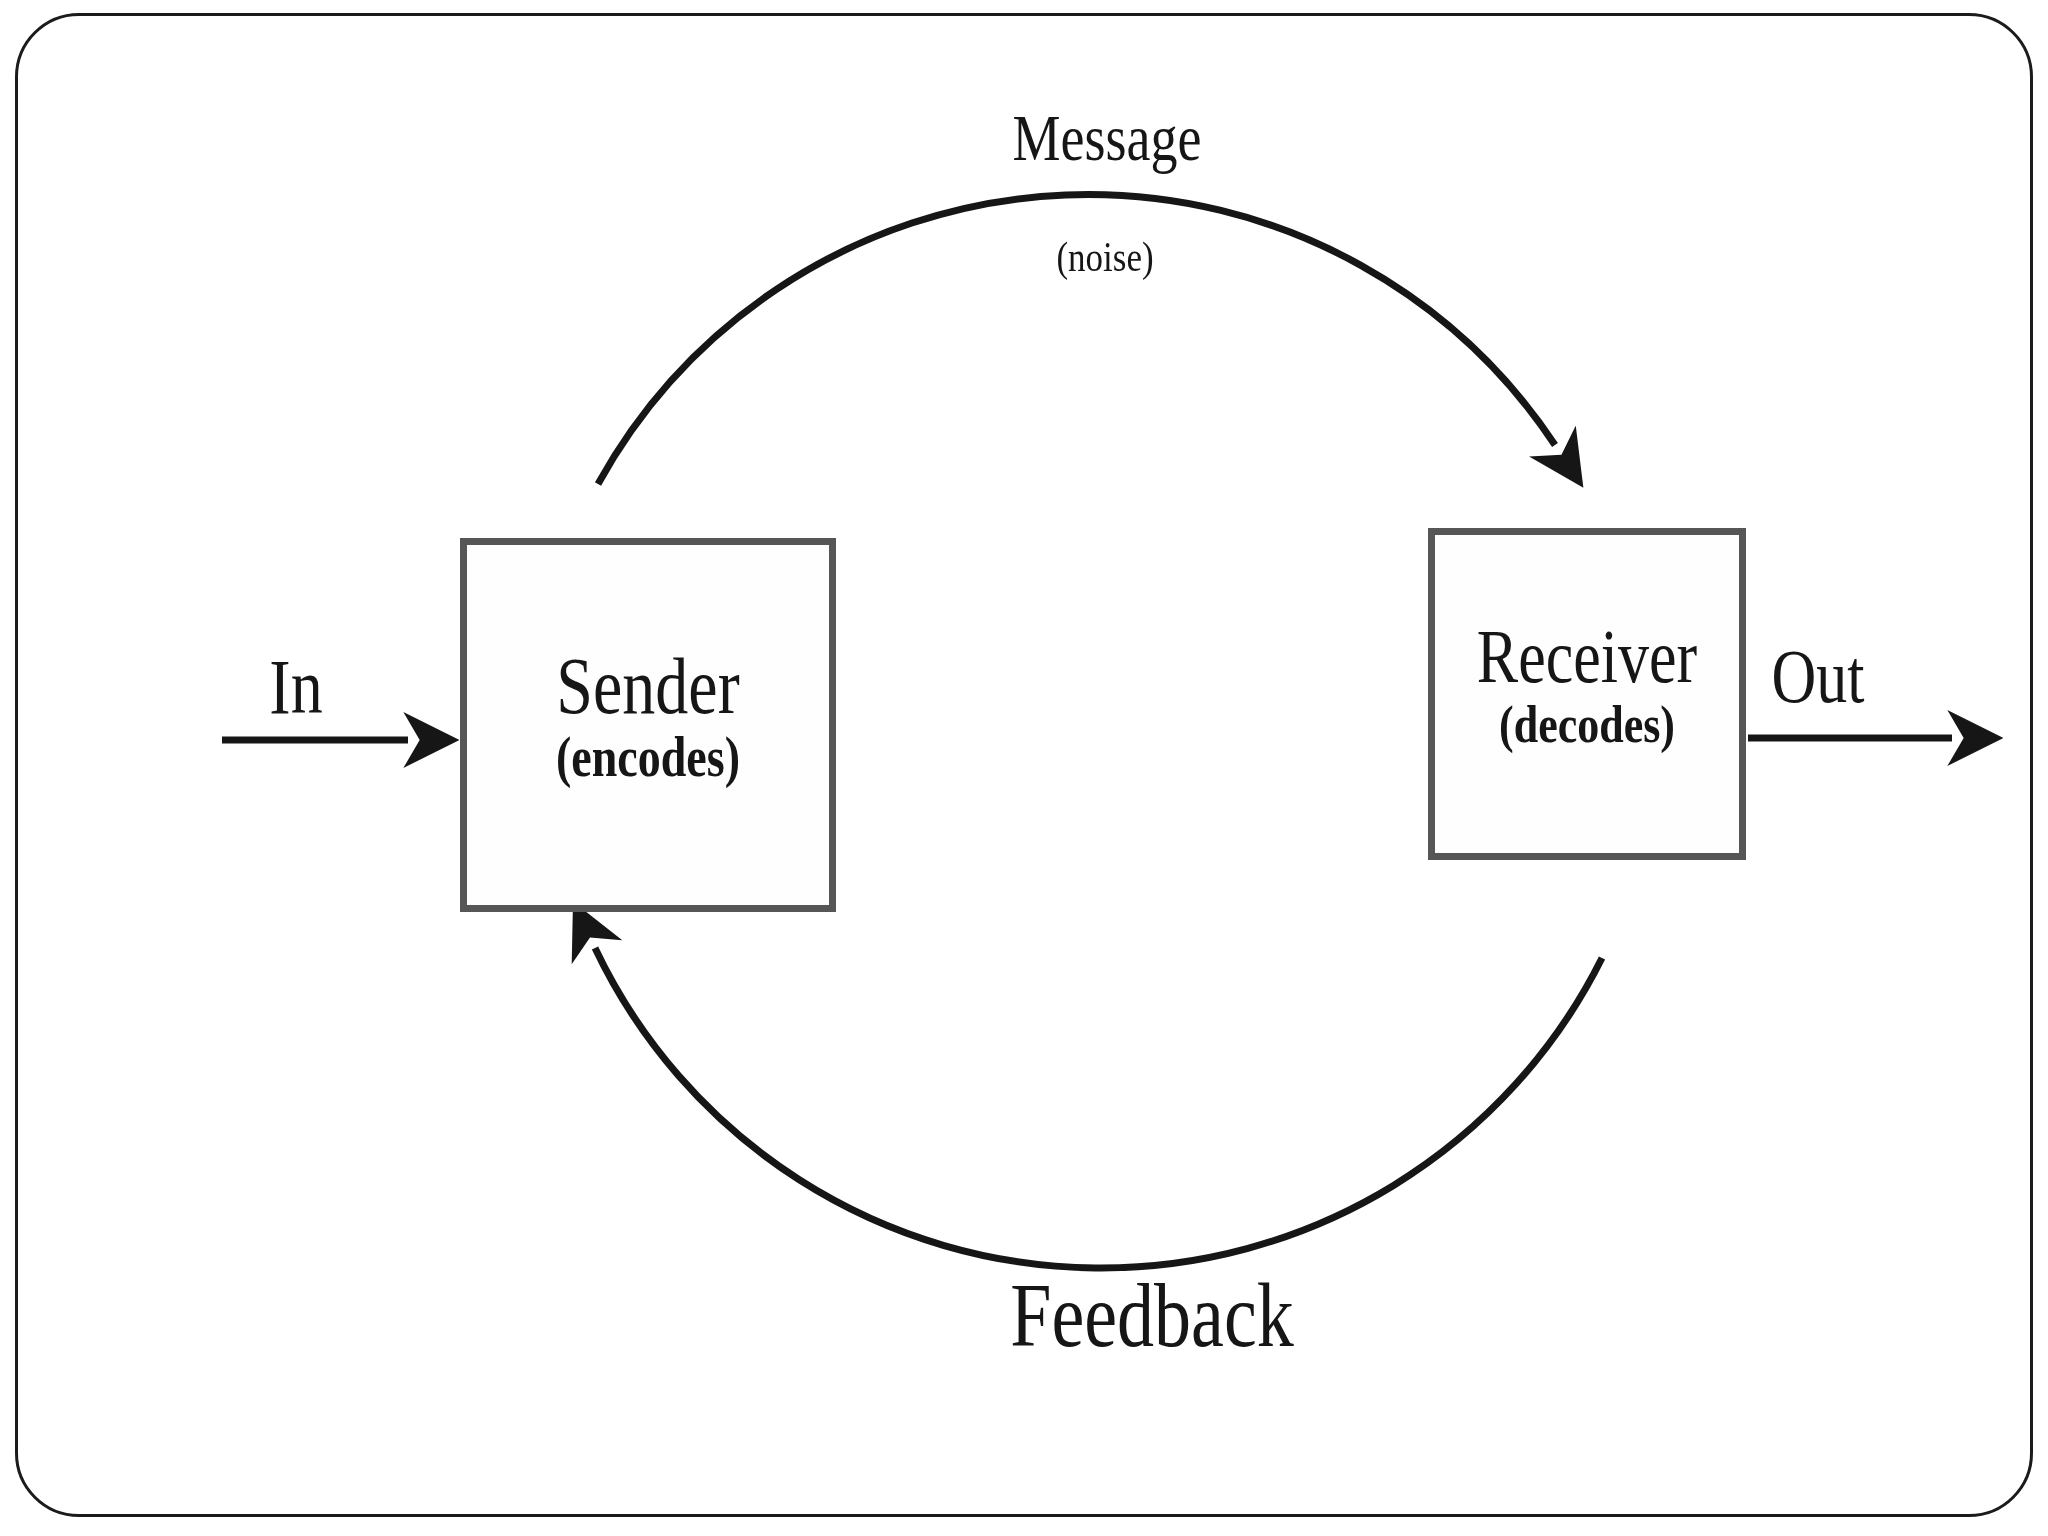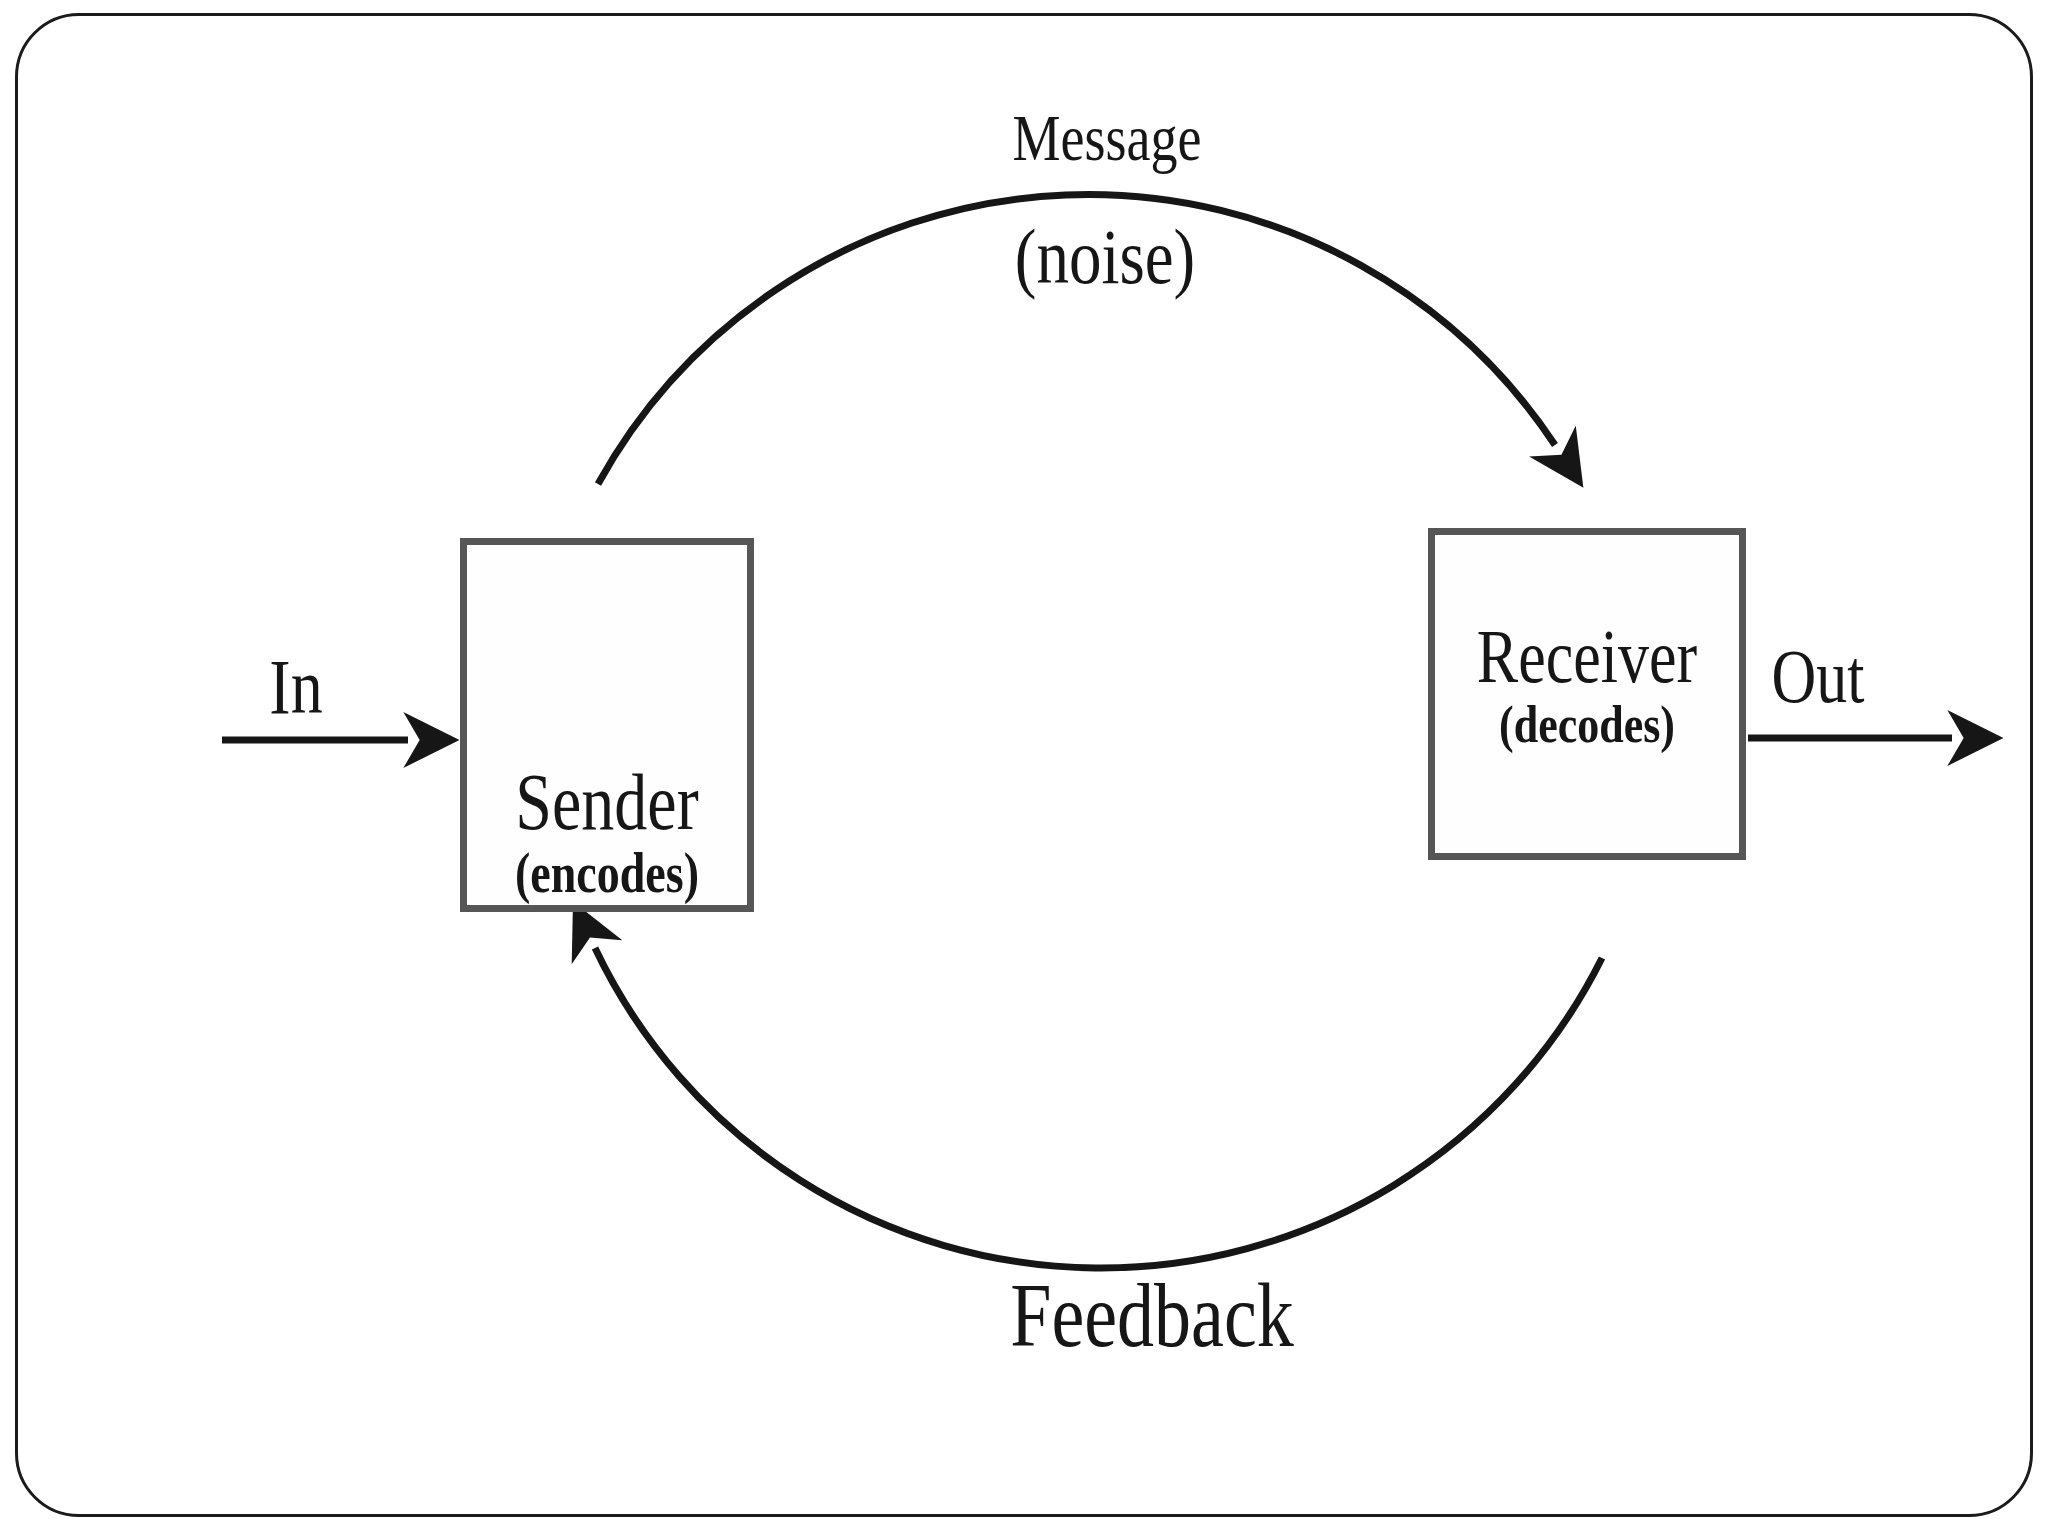--- a/index.html
+++ b/index.html
@@ -34,37 +34,37 @@
     position:absolute;
     background:#fefefe;
     border:7px solid var(--box-border);
     box-sizing:border-box;
     display:flex;flex-direction:column;
     align-items:center;justify-content:center;
     text-align:center;
     z-index:3;
   }
   .node-inner{transform:translateY(-8px);}
-  .sender{left:460px;top:538px;width:294px;height:374px;justify-content:flex-end;}
+  .sender{left:460px;top:538px;width:376px;height:374px;}
   .receiver{left:1428px;top:528px;width:318px;height:332px;}
   .node-title{font-size:66px;line-height:1;}
   .receiver .node-title{font-size:62px;}
   .node-sub{font-size:46px;line-height:1;margin-top:16px;font-weight:bold;}
   .receiver .node-sub{font-size:44px;}
   .lbl{
     position:absolute;
     white-space:nowrap;
     line-height:1;
     z-index:4;
   }
   
   .tt{display:inline-block;transform:scaleY(1.22);}
   .lbl{transform:translate(-50%,-50%);}
   .lbl-message{left:1107px;top:138px;font-size:54px;}
-  .lbl-noise{left:1105px;top:257px;font-size:65px;}
+  .lbl-noise{left:1105px;top:257px;font-size:35px;}
   .lbl-medium{left:1098px;top:731px;font-size:86px;}
   .lbl-feedback{left:1152px;top:1316px;font-size:74px;}
   .lbl-in{left:296px;top:687px;font-size:64px;text-decoration:underline;}
   .lbl-out{left:1818px;top:676px;font-size:62px;}
 </style>
 </head>
 <body>
 
 <div class="canvas">
 

